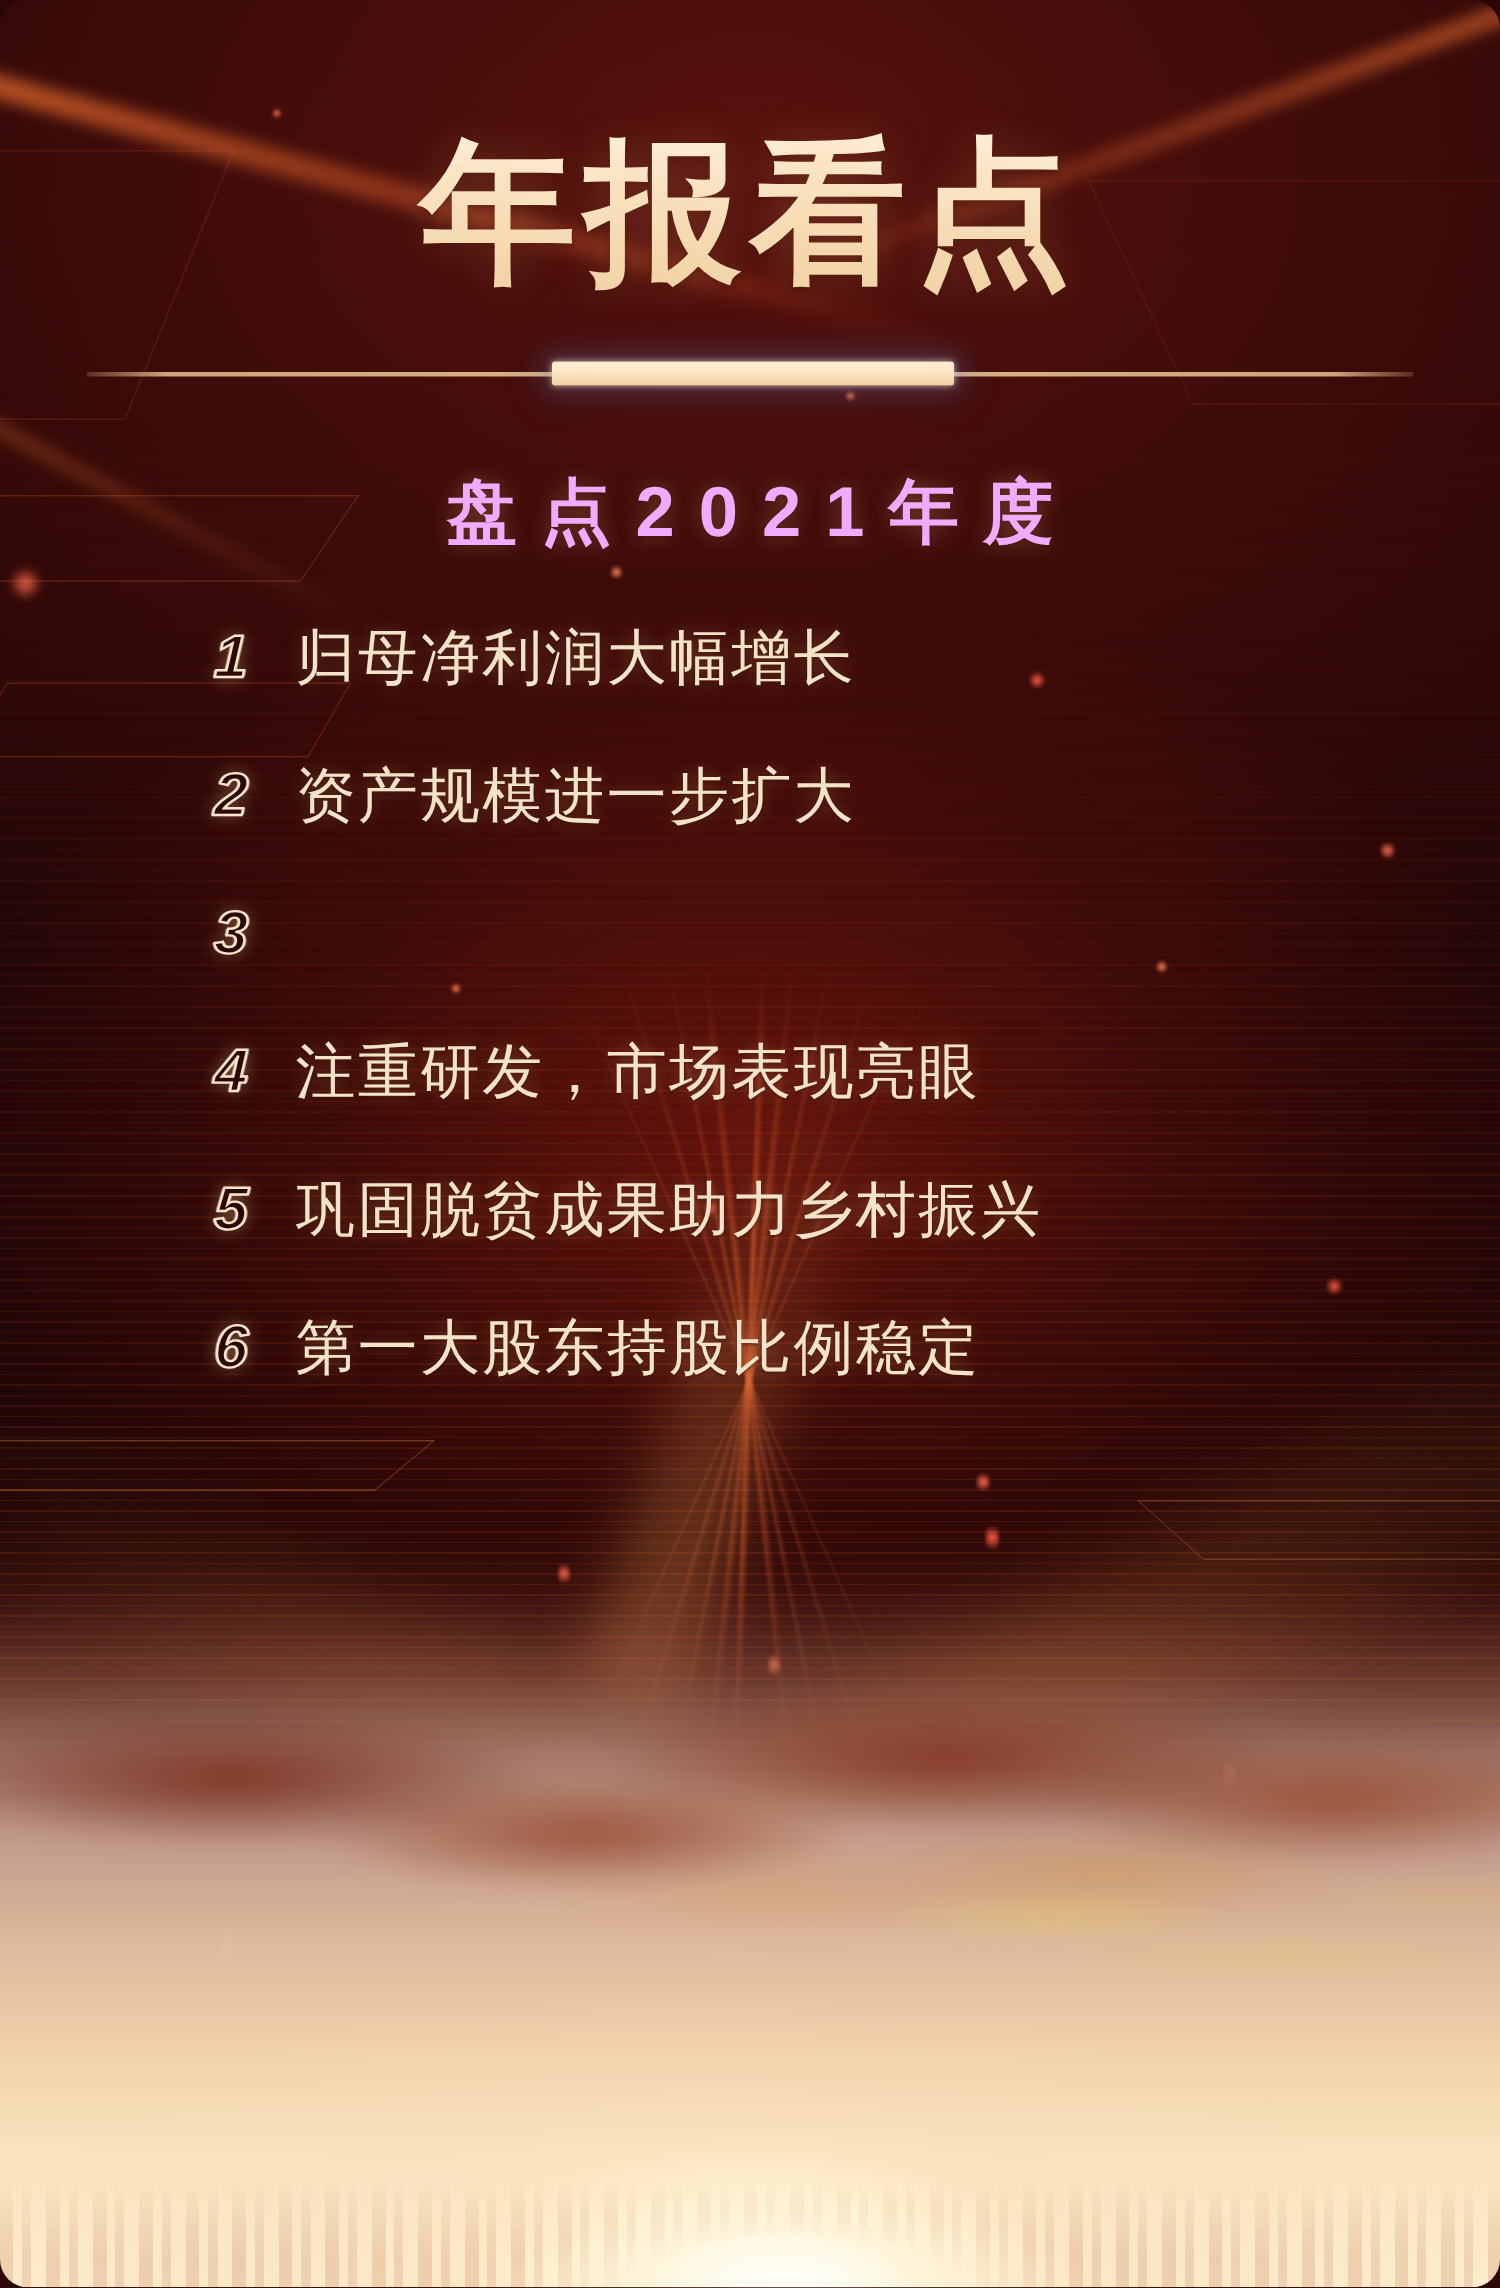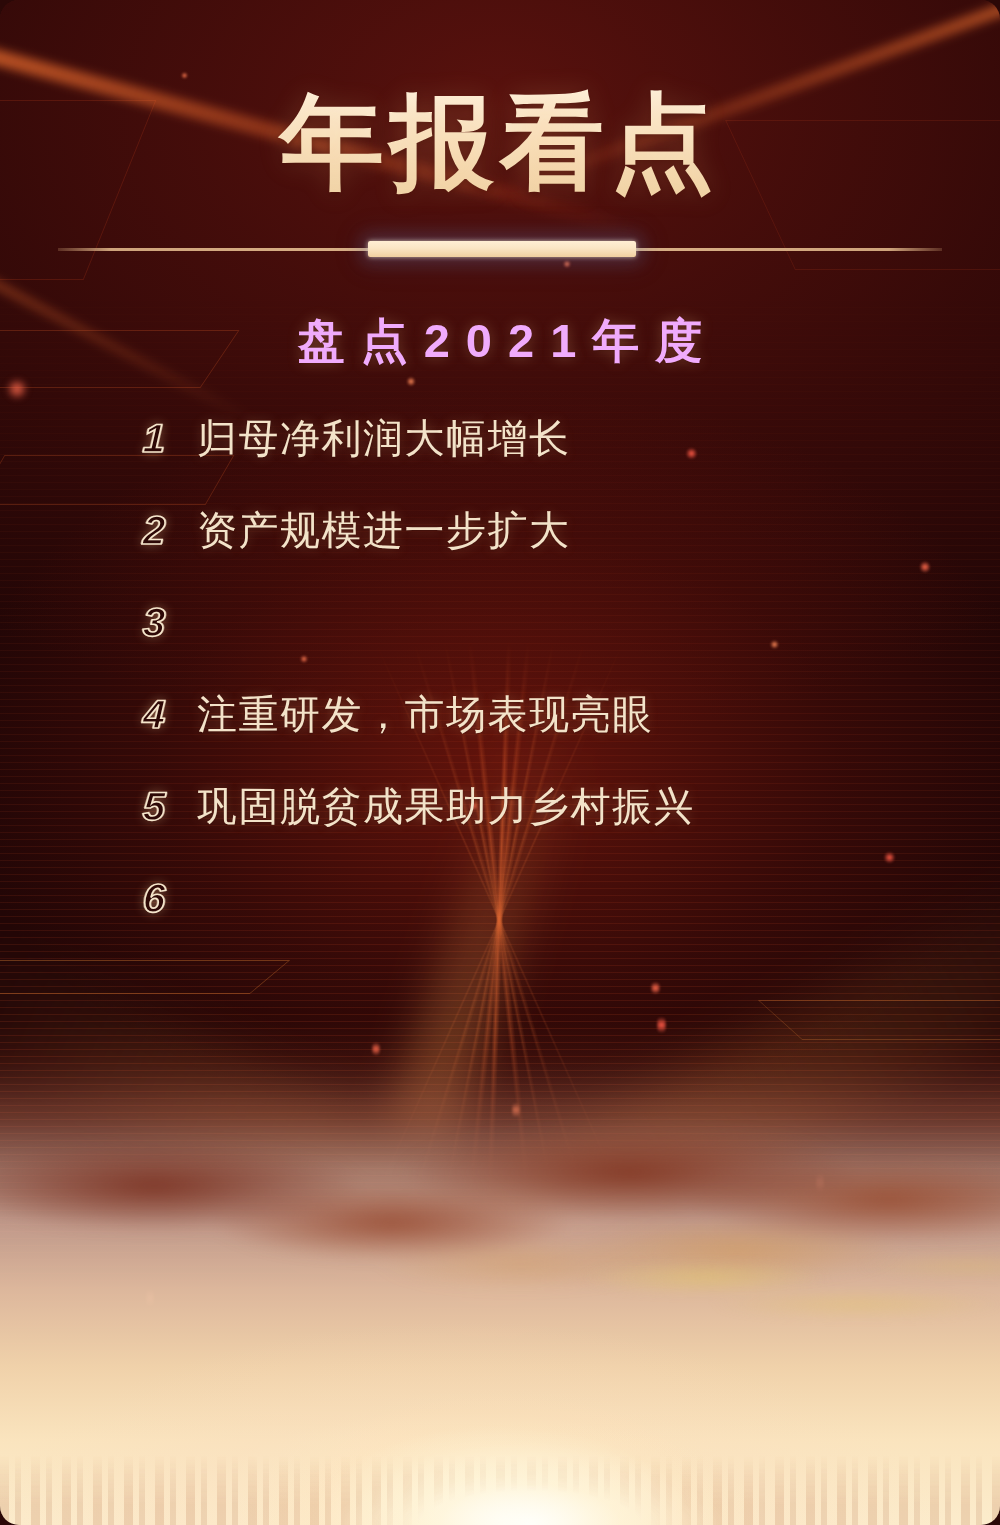--- a/index.html
+++ b/index.html
@@ -309,17 +309,18 @@
         <div class="row-text">注重研发，市场表现亮眼</div>
       </div>
 
       <div class="list-row">
         <div class="row-num"><span>5</span></div>
         <div class="row-text">巩固脱贫成果助力乡村振兴</div>
       </div>
 
       <div class="list-row">
         <div class="row-num"><span>6</span></div>
+        <div class="row-text">第一大股东持股比例稳定</div>
       </div>
 
     </div>
   </div>
 </div>
 
 </body></html>

